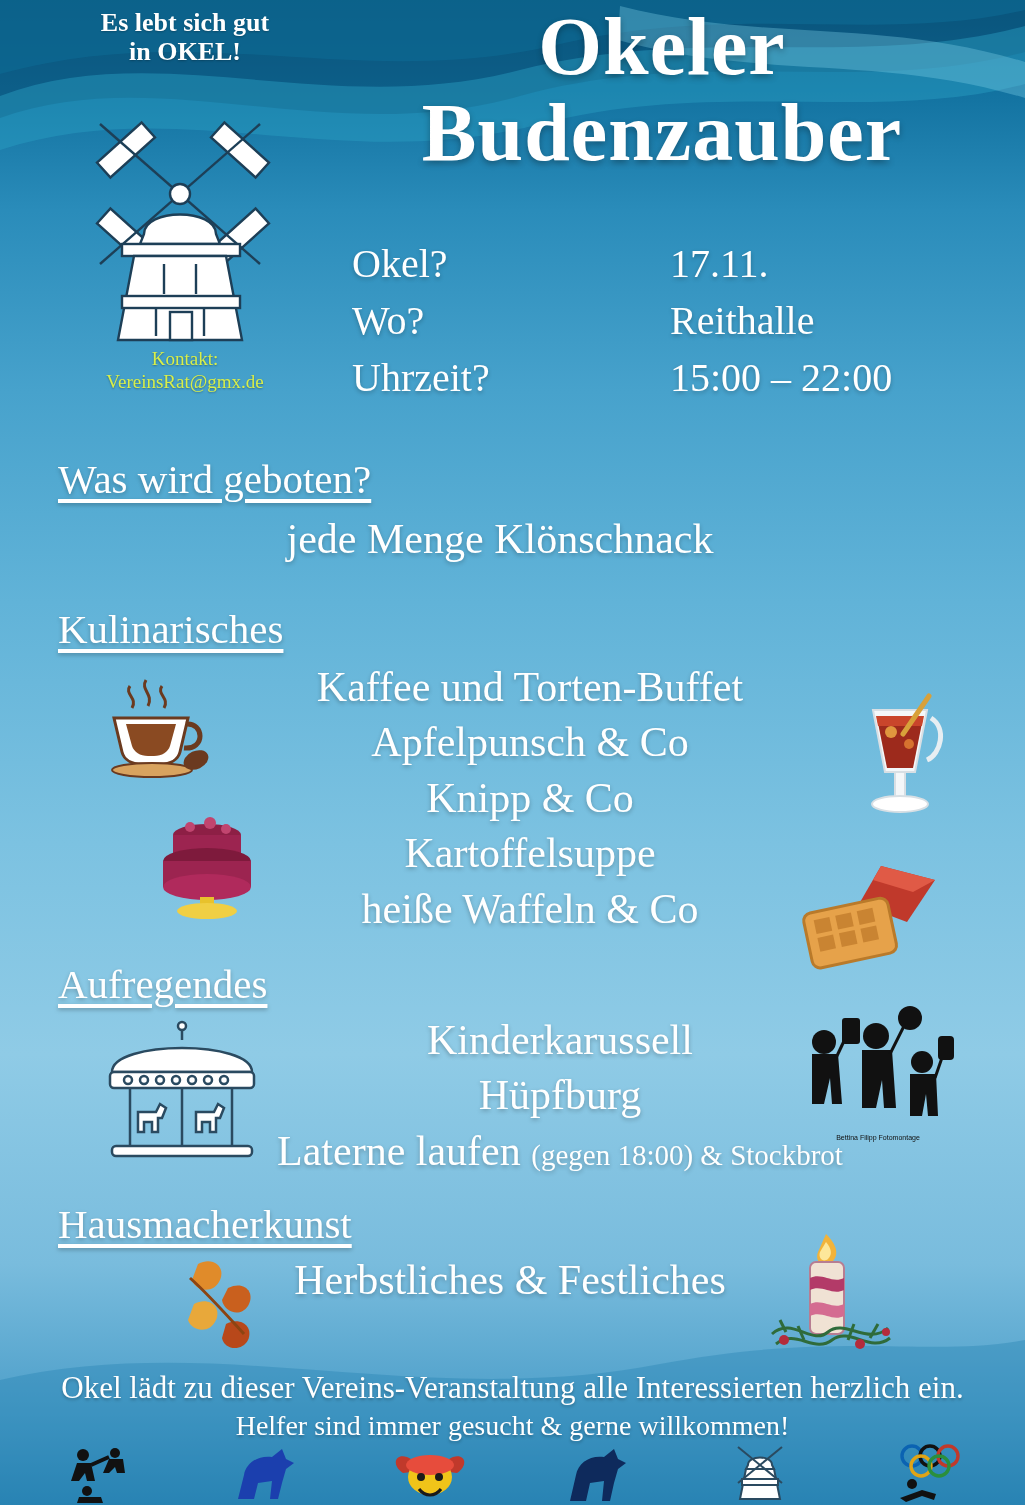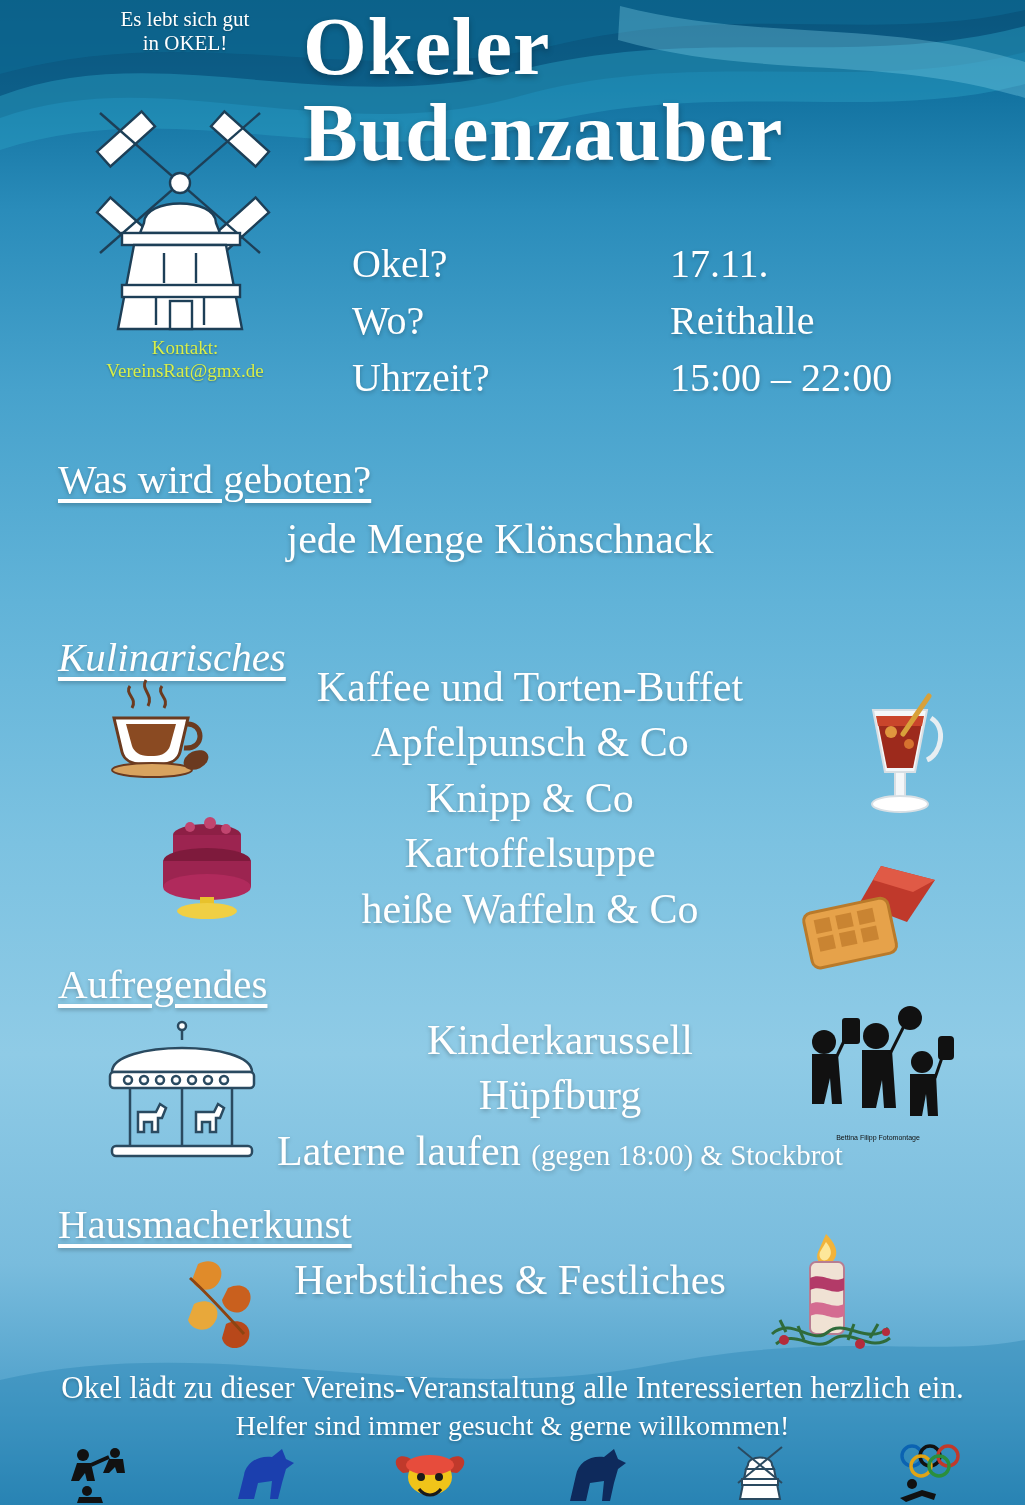--- a/index.html
+++ b/index.html
@@ -40,45 +40,47 @@
   
   .mill-block {
     position: absolute;
     left: 45px;
     top: 8px;
     width: 280px;
     text-align: center;
   }
   .mill-slogan {
     font-family: "Liberation Serif", serif;
-    font-size: 21px;
+    font-size: 26px;
     line-height: 1.12;
     color: #ffffff;
     text-shadow: 0 1px 2px rgba(0,0,0,.25);
+    font-weight: bold;
   }
   .mill-art {
     margin-top: 2px;
     height: 280px;
     display: flex;
     align-items: center;
     justify-content: center;
   }
   .kontakt {
     font-size: 19px;
     line-height: 1.2;
     color: #d8ef4a;
     font-family: "Liberation Serif", serif;
     text-shadow: 0 1px 2px rgba(0,0,0,.35);
   }
 
   .title-wrap {
     position: absolute;
-    left: 303px;
+    left: 312px;
     top: 6px;
     width: 700px;
+    text-align: center;
   }
   .title-1 {
     font-size: 82px;
     line-height: 1.0;
     font-weight: 700;
     letter-spacing: 1px;
     text-shadow: 0 3px 6px rgba(0,0,0,.30);
   }
   .title-2 {
     font-size: 82px;
@@ -122,21 +124,21 @@
     text-shadow: 0 2px 4px rgba(0,0,0,.25);
     line-height: 1.32;
   }
   .small-inline {
     font-size: 29px;
   }
 
   #s-offer { position: absolute; left: 58px; top: 455px; }
   #offer-line { position: absolute; left: 120px; top: 512px; width: 760px; }
 
-  #s-culinary { position: absolute; left: 58px; top: 633px; font-style: italic; }
+  #s-culinary { position: absolute; left: 58px; top: 605px; }
   #culinary-lines { position: absolute; left: 180px; top: 660px; width: 700px; }
 
   #s-exciting { position: absolute; left: 58px; top: 960px; }
   #exciting-lines { position: absolute; left: 200px; top: 1013px; width: 720px; }
 
   #s-craft { position: absolute; left: 58px; top: 1200px; }
   #craft-line { position: absolute; left: 190px; top: 1253px; width: 640px; }
 
   
   .footer {

